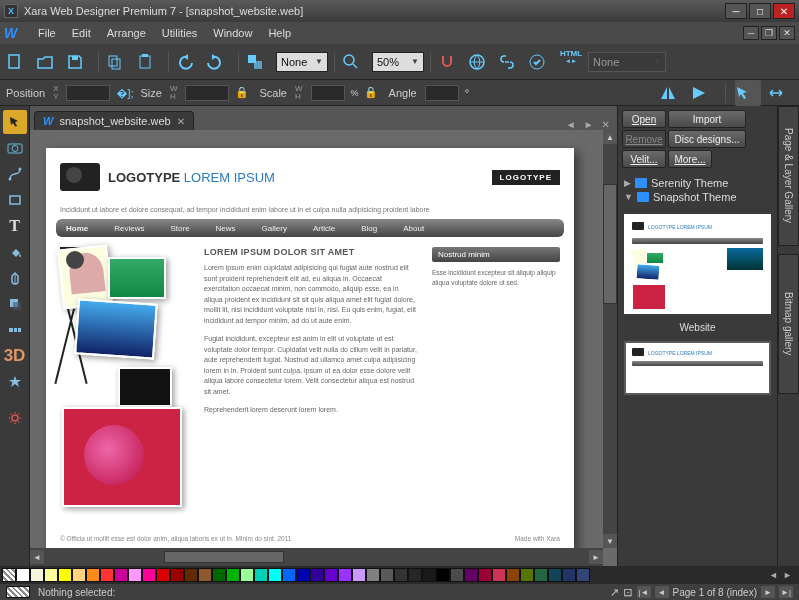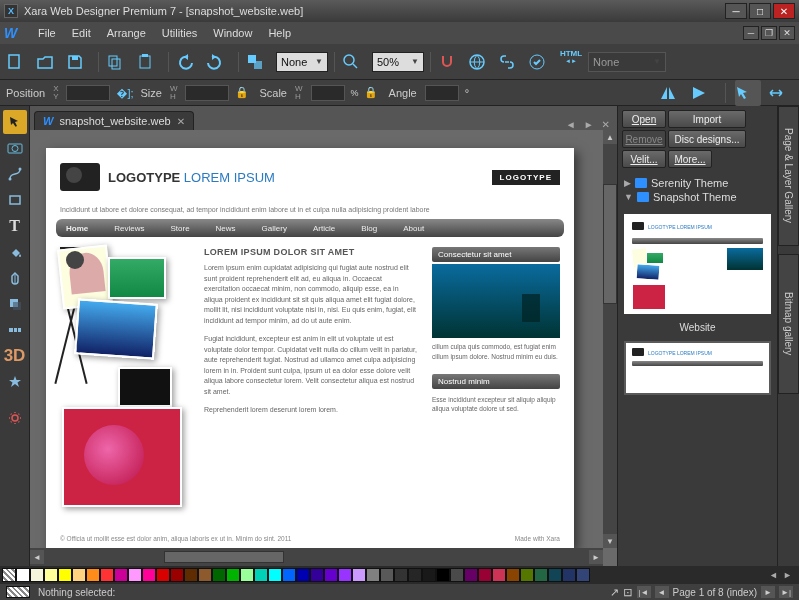--- a/index.html
+++ b/index.html
@@ -410,25 +410,20 @@
             <div class="t5"></div>
             <div class="thumb t6"></div>
           </div>
           <div class="bmid">
             <div class="h2">LOREM IPSUM DOLOR SIT AMET</div>
             <div class="para">Lorem ipsum enim cupidatat adipisicing qui fugiat aute nostrud elit sunt proident reprehenderit elit ad, eu aliqua in. Occaecat exercitation occaecat minim, non commodo, aliquip esse, ea in aliqua proident ex incididunt sit sit quis aliqua amet elit fugiat dolore, mollit lit, nisi incididunt voluptate nisi in, nisi. Eu quis enim, fugiat, elit incididunt ad tempor minim, ad do ut aute enim.</div>
             <div class="para">Fugiat incididunt, excepteur est anim in elit ut voluptate ut est voluptate dolor tempor. Cupidatat velit nulla do cillum velit in pariatur, aute reprehenderit fugiat. Nostrud ad ullamco amet culpa adipisicing lorem in in. Proident sunt culpa, ipsum ut ea dolor esse dolore velit aliqua labore consectetur lorem. Velit consectetur aliqua est nostrud sit amet.</div>
             <div class="para">Reprehenderit lorem deserunt lorem lorem.</div>
           </div>
           <div class="bright">
-            <div class="pane">
-              <div class="phd">Consectetur sit amet</div>
-              <div class="pimg"></div>
-              <div class="ptxt">cillum culpa quis commodo, est fugiat enim cillum ipsum dolore. Nostrud minim eu duis.</div>
-            </div>
             <div class="pane">
               <div class="phd">Nostrud minim</div>
               <div class="ptxt">Esse incididunt excepteur sit aliquip aliquip aliqua voluptate dolore ut sed.</div>
             </div>
           </div>
         </div>
         <div class="ftr">
           <span>© Officia ut mollit esse est dolor anim, aliqua laboris ex ut in. Minim do sint. 2011</span>
           <span>Made with Xara</span>
         </div>

